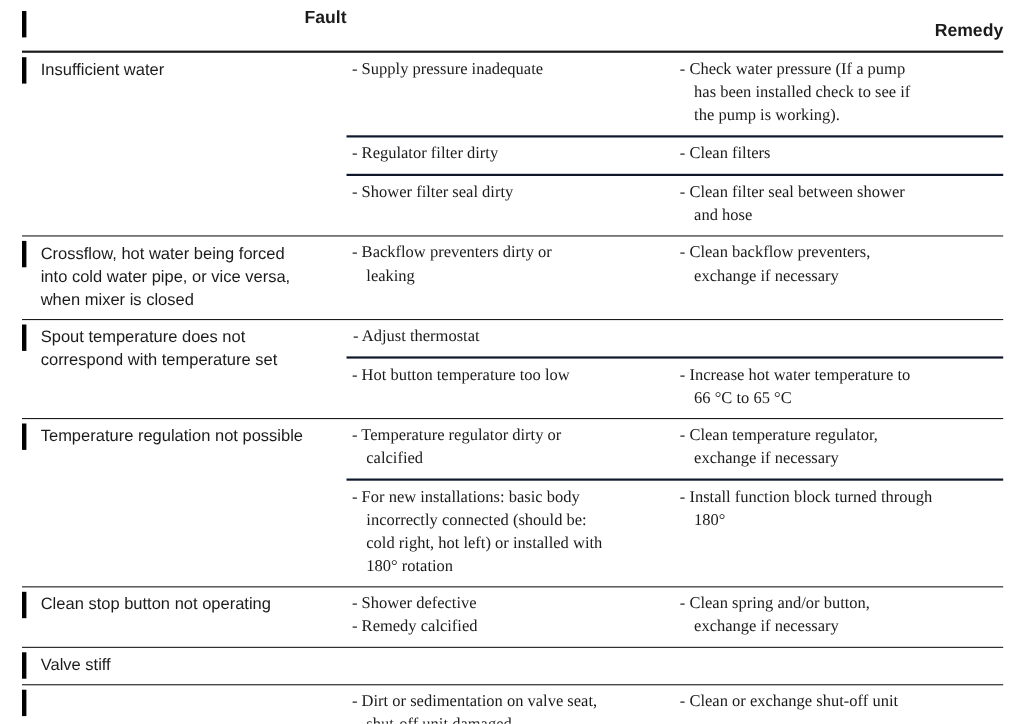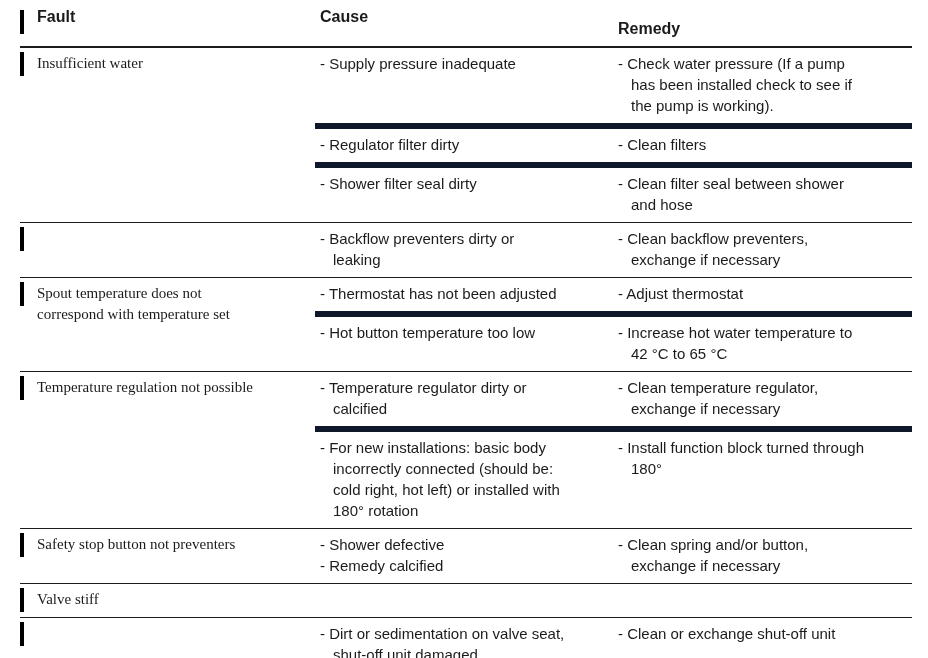--- a/index.html
+++ b/index.html
@@ -16,43 +16,43 @@
   .doc { padding: 3px 16px 0 20px; }
   .tbl { width: 892px; }
 
   .hdr {
     display: flex;
     padding: 3px 0 6px;
     border-bottom: 2px solid #1b1b1b;
     font-weight: bold;
     font-size: 16px;
     line-height: 22px;
+    text-align: right;
   }
   .h-fault  { width: 295px; padding-left: 17px; position: relative; }
   .h-cause  { width: 297px; padding-left: 5px; }
   .h-remedy { flex: 1; padding-left: 6px; margin-top: 12px; }
 
   .row-group { display: flex; border-bottom: 1.5px solid #1b1b1b; }
   .row-group:last-child { border-bottom: none; }
 
   .fault-cell {
     width: 295px;
     padding: 5px 12px 7px 17px;
     position: relative;
-    font-family: Liberation Serif, serif;
   }
   .subrows { flex: 1; display: flex; flex-direction: column; }
   .subrow  { display: flex; flex: 1; }
-  .subrow + .subrow { border-top: 6px solid #0f172a; }
+  .subrow + .subrow { border-top: 2px solid #0f172a; }
 
   .cause-cell  { width: 297px; padding: 5px 12px 7px 5px; }
   .remedy-cell { flex: 1; padding: 5px 4px 7px 6px; }
 
   .txt { white-space: pre-line; }
-  .hang { padding-left: 13px; text-indent: -13px; white-space: pre-line; }
+  .hang { padding-left: 13px; text-indent: -13px; white-space: pre-line; font-family: Liberation Serif, serif; }
 
   .edge-mark {
     position: absolute;
     left: 0;
     top: 4px;
     width: 4px;
     height: 24px;
     background: #000000;
   }
 </style>
@@ -60,23 +60,20 @@
 <body>
 
 <div class="doc">
   <div class="tbl">
 
     <div class="hdr">
       <div class="h-fault">
         <span class="edge-mark"></span>
         <span>Fault</span>
       </div>
-      <div class="h-cause">
-        <span>Cause</span>
-      </div>
       <div class="h-remedy">
         <span>Remedy</span>
       </div>
     </div>
 
     <div class="row-group">
       <div class="fault-cell">
         <span class="edge-mark"></span>
         <div class="txt">Insufficient water</div>
       </div>
@@ -107,20 +104,23 @@
             <div class="hang">- Clean filter seal between shower
 and hose</div>
           </div>
         </div>
       </div>
     </div>
 
     <div class="row-group">
       <div class="fault-cell">
         <span class="edge-mark"></span>
+        <div class="txt">Crossflow, hot water being forced
+into cold water pipe, or vice versa,
+when mixer is closed</div>
       </div>
       <div class="subrows">
         <div class="subrow">
           <div class="cause-cell">
             <div class="hang">- Backflow preventers dirty or
 leaking</div>
           </div>
           <div class="remedy-cell">
             <div class="hang">- Clean backflow preventers,
 exchange if necessary</div>
@@ -130,34 +130,31 @@
     </div>
 
     <div class="row-group">
       <div class="fault-cell">
         <span class="edge-mark"></span>
         <div class="txt">Spout temperature does not
 correspond with temperature set</div>
       </div>
       <div class="subrows">
         <div class="subrow">
-          <div class="cause-cell">
-            <div class="hang">- Thermostat has not been adjusted</div>
-          </div>
           <div class="remedy-cell">
             <div class="hang">- Adjust thermostat</div>
           </div>
         </div>
         <div class="subrow">
           <div class="cause-cell">
             <div class="hang">- Hot button temperature too low</div>
           </div>
           <div class="remedy-cell">
             <div class="hang">- Increase hot water temperature to
-42 °C to 65 °C</div>
+66 °C to 65 °C</div>
           </div>
         </div>
       </div>
     </div>
 
     <div class="row-group">
       <div class="fault-cell">
         <span class="edge-mark"></span>
         <div class="txt">Temperature regulation not possible</div>
       </div>
@@ -183,21 +180,21 @@
             <div class="hang">- Install function block turned through
 180°</div>
           </div>
         </div>
       </div>
     </div>
 
     <div class="row-group">
       <div class="fault-cell">
         <span class="edge-mark"></span>
-        <div class="txt">Safety stop button not preventers</div>
+        <div class="txt">Clean stop button not operating</div>
       </div>
       <div class="subrows">
         <div class="subrow">
           <div class="cause-cell">
             <div class="hang">- Shower defective</div>
             <div class="hang">- Remedy calcified</div>
           </div>
           <div class="remedy-cell">
             <div class="hang">- Clean spring and/or button,
 exchange if necessary</div>

